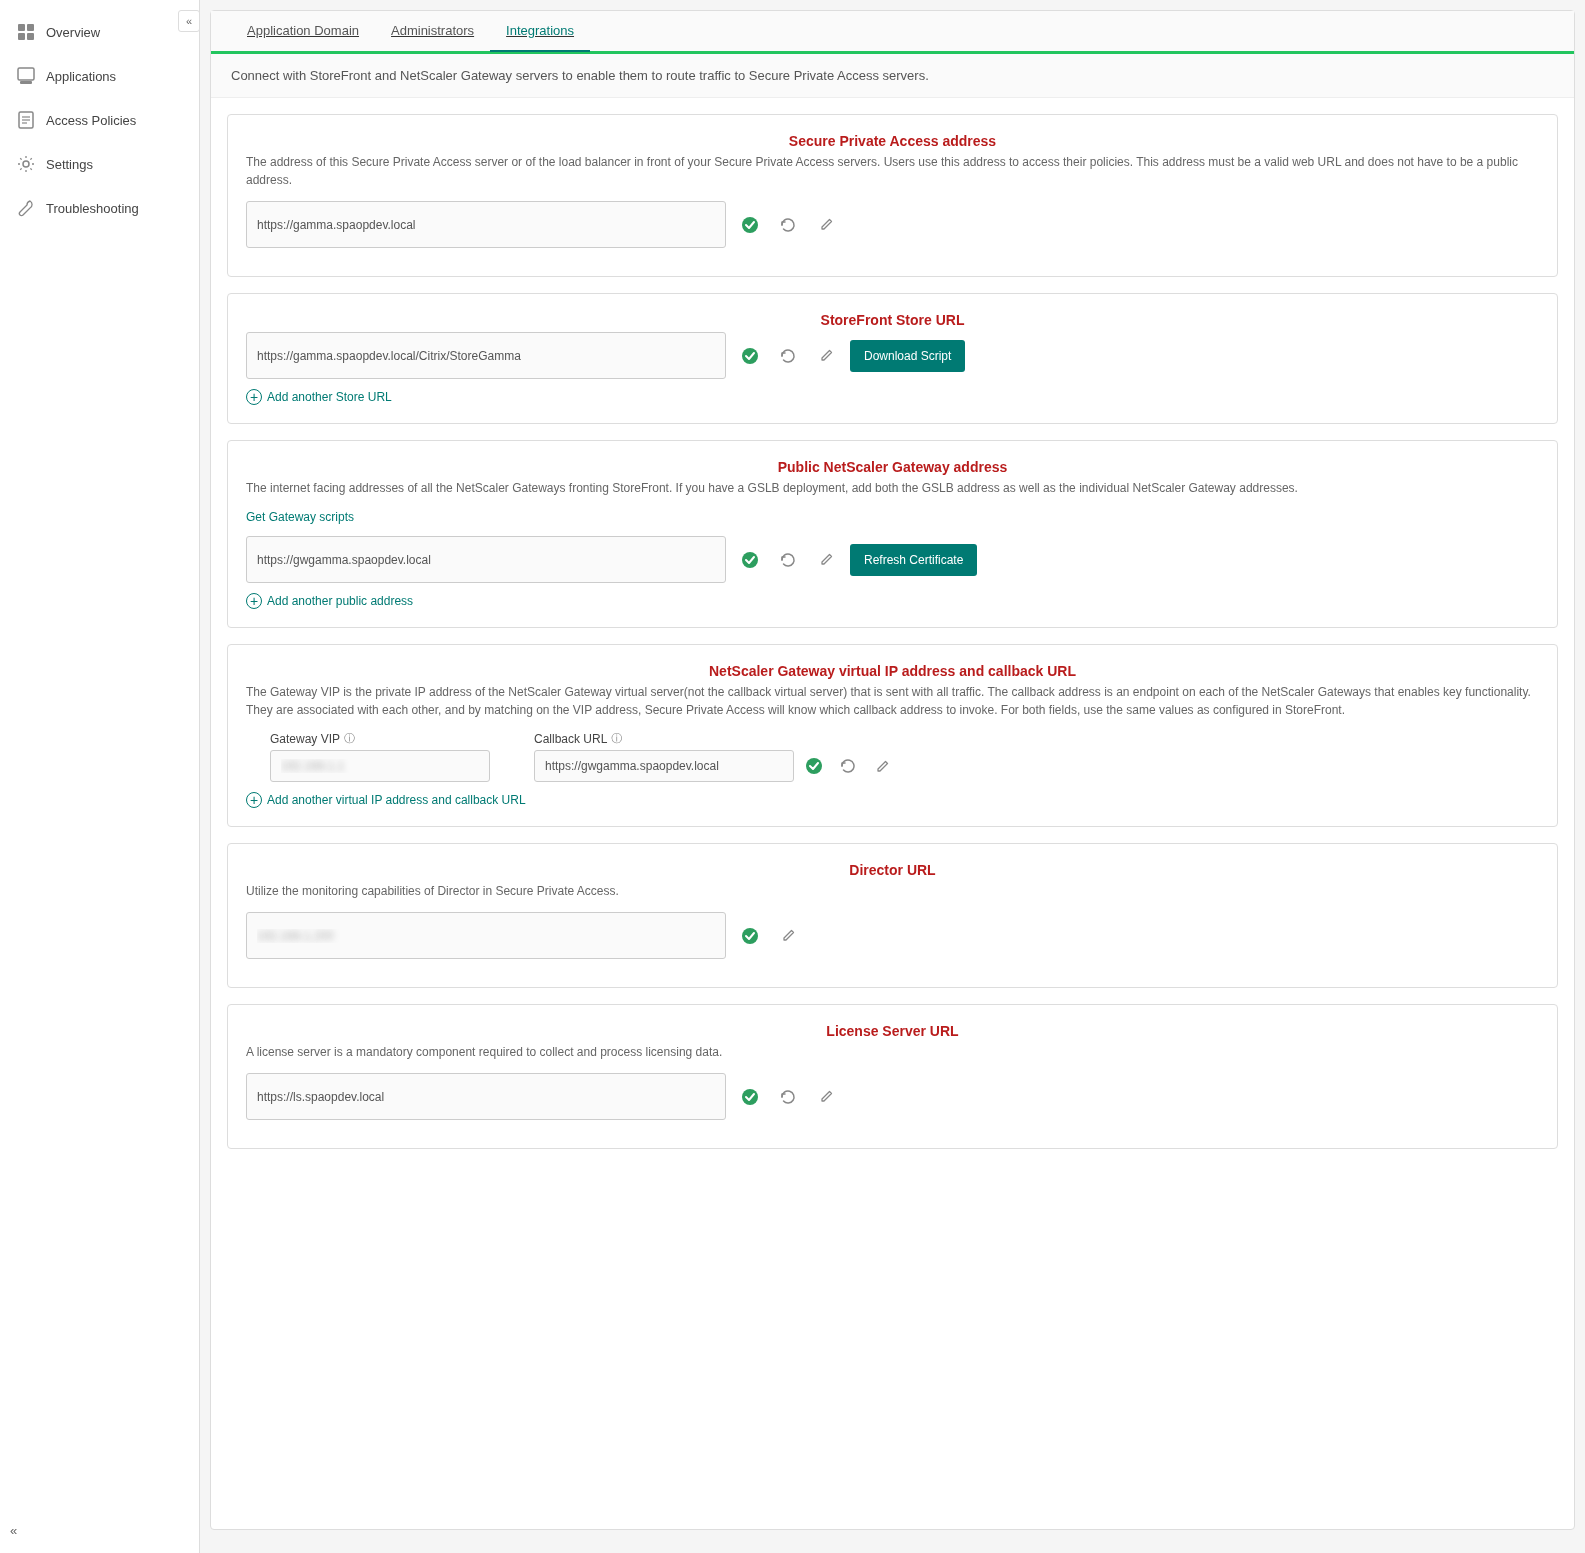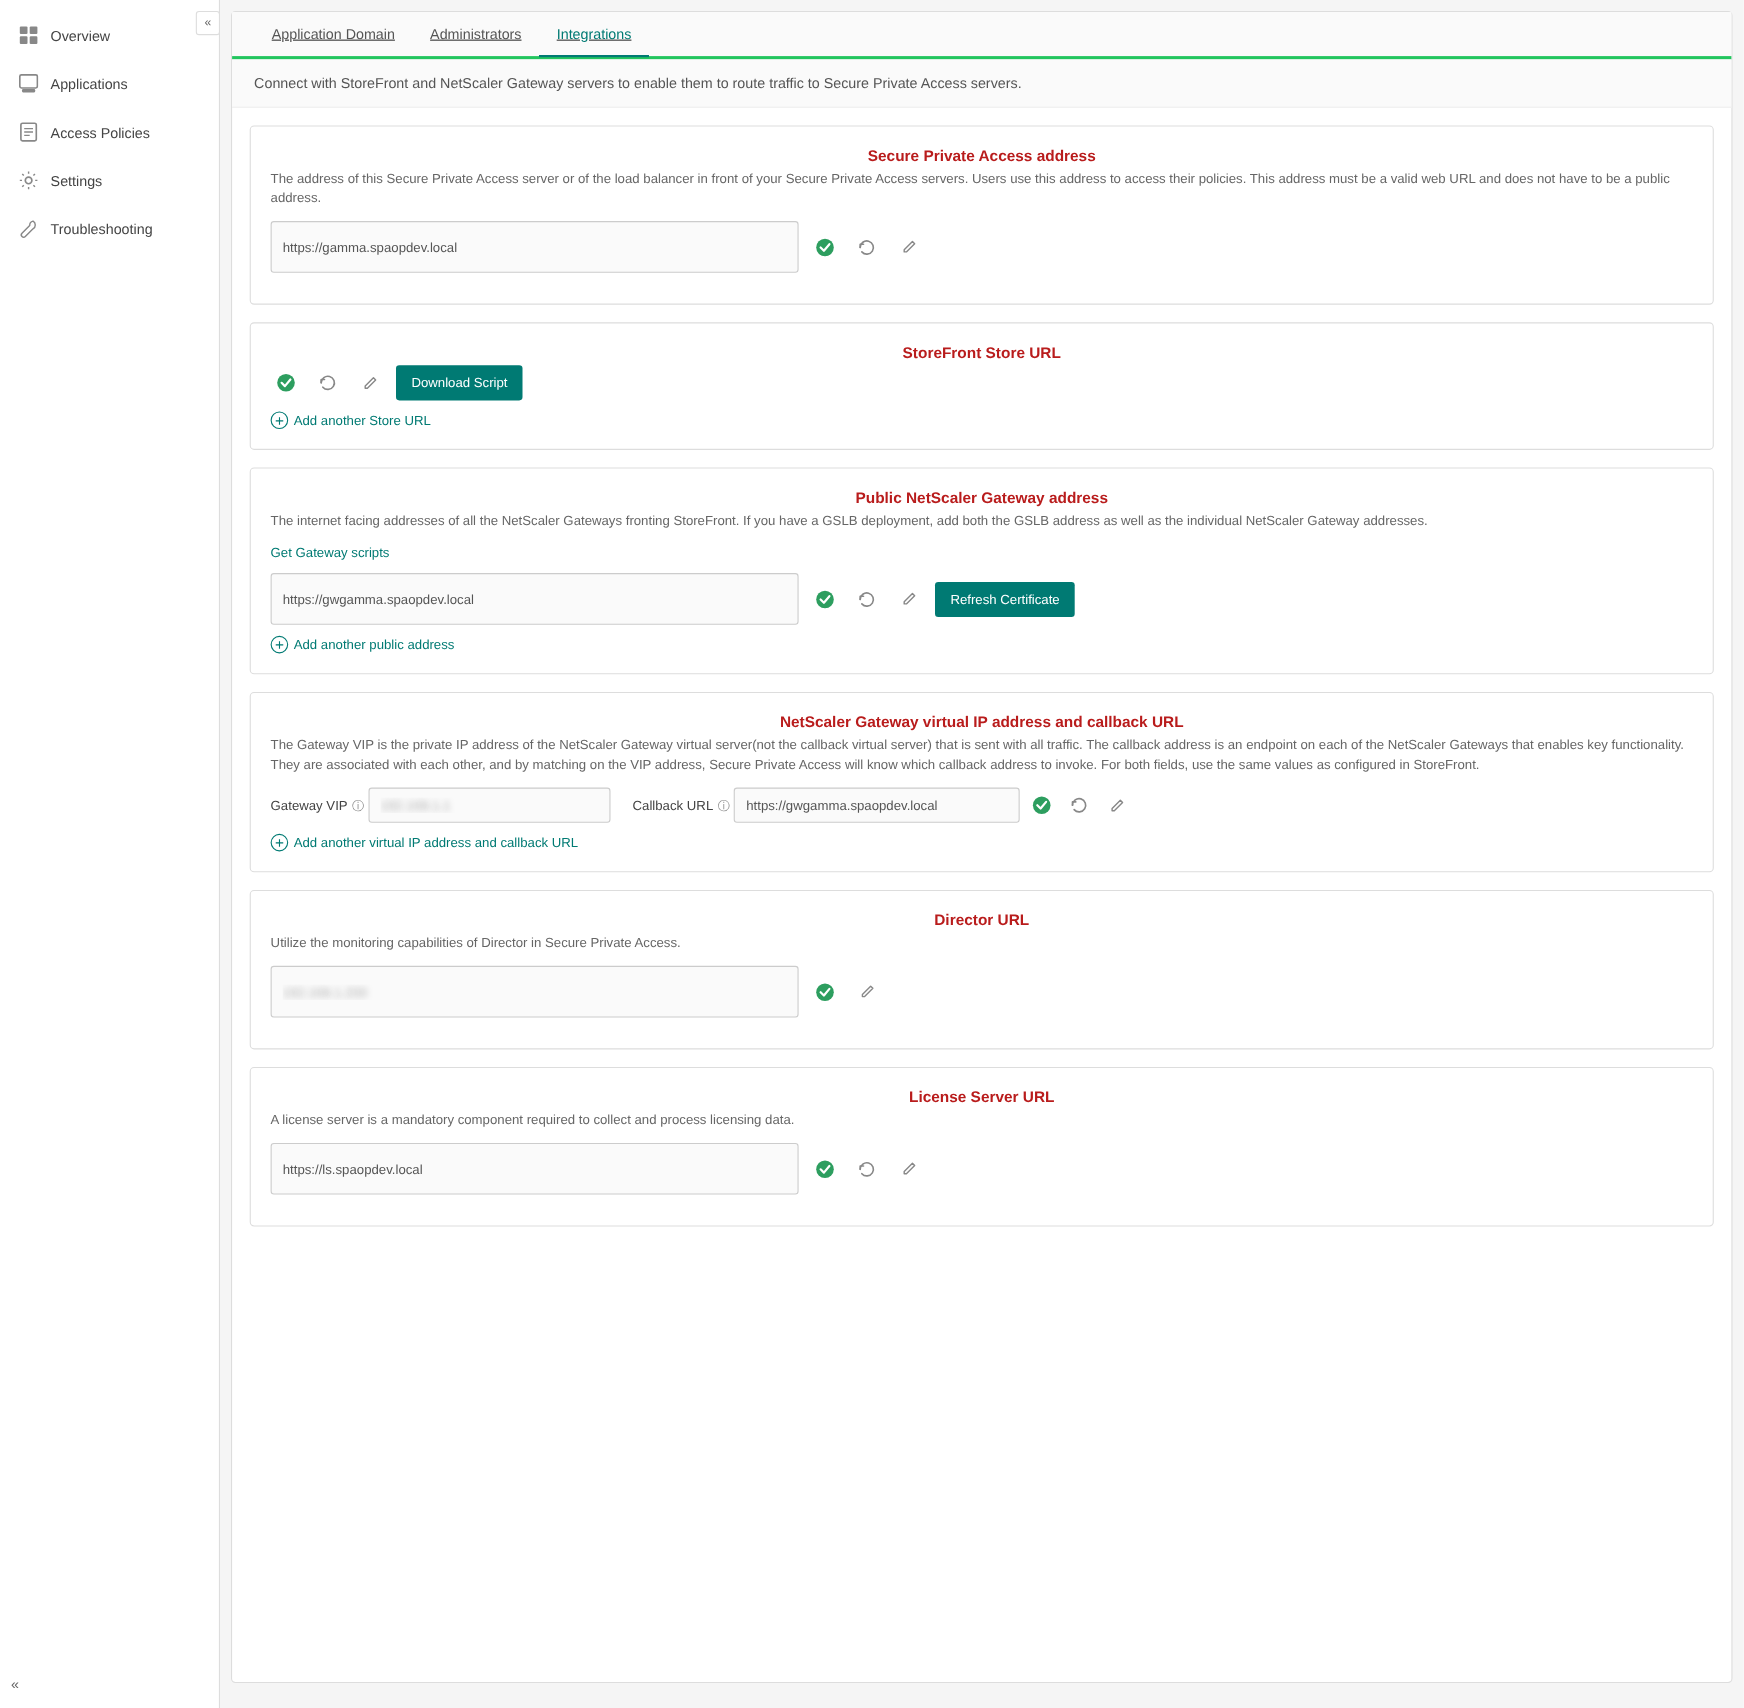--- a/index.html
+++ b/index.html
@@ -35,21 +35,21 @@
     .icon-btn { width: 28px; height: 28px; display: flex; align-items: center; justify-content: center; cursor: pointer; border: none; background: none; }
 
     .btn-primary { background: #007a73; color: #fff; border: none; border-radius: 3px; padding: 6px 14px; font-size: 12px; cursor: pointer; white-space: nowrap; height: 32px; }
 
     .add-link { display: flex; align-items: center; gap: 5px; color: #007a73; font-size: 12px; cursor: pointer; margin-top: 6px; text-decoration: none; }
     .add-link .plus { font-size: 16px; color: #007a73; border: 1.5px solid #007a73; border-radius: 50%; width: 16px; height: 16px; display: flex; align-items: center; justify-content: center; font-size: 14px; line-height: 1; }
 
     .get-scripts-link { color: #007a73; font-size: 12px; cursor: pointer; display: inline-block; margin-bottom: 12px; }
 
     .vip-row { display: flex; gap: 20px; align-items: flex-end; margin-bottom: 10px; }
-    .vip-field { display: flex; gap: 4px; }
+    .vip-field { display: flex; flex-direction: column; gap: 4px; margin-left: 24px; }
     .vip-label { font-size: 12px; color: #444; display: flex; align-items: center; gap: 4px; }
     .info-icon { color: #888; font-size: 11px; cursor: pointer; }
     .vip-input { width: 220px; border: 1px solid #ccc; border-radius: 3px; padding: 6px 10px; font-size: 12px; color: transparent; text-shadow: 0 0 6px #aaa; background: #fafafa; height: 32px; }
     .callback-input { width: 260px; border: 1px solid #ccc; border-radius: 3px; padding: 6px 10px; font-size: 12px; color: #555; background: #fafafa; height: 32px; }
   </style>
 </head>
 <body>
 
 <div class="sidebar">
   <div class="sidebar-collapse-btn">«</div>
@@ -142,20 +142,21 @@
           <svg width="15" height="15" viewBox="0 0 15 15" fill="none">
               <path d="M10.5 2.5l2 2L5 12H3v-2L10.5 2.5z" stroke="#888" stroke-width="1.3" fill="none" stroke-linejoin="round"></path>
             </svg>
         </button>
       </div>
     </div>
 
     <div class="section">
       <div class="section-title">StoreFront Store URL</div>
       <div class="field-row">
+        <input type="text" class="field-input" value="https://gamma.spaopdev.local/Citrix/StoreGamma" readonly="" style="">
         <button class="icon-btn" title="Valid">
           <svg width="18" height="18" viewBox="0 0 18 18">
               <circle cx="9" cy="9" r="8" fill="#2d9e5f"></circle>
               <polyline points="5,9 8,12 13,6" stroke="#fff" stroke-width="2" fill="none" stroke-linecap="round" stroke-linejoin="round"></polyline>
             </svg>
         </button>
         <button class="icon-btn" title="Refresh">
           <svg width="16" height="16" viewBox="0 0 16 16" fill="none">
               <path d="M2 8a6 6 0 1 1 1.5 4" stroke="#888" stroke-width="1.5" stroke-linecap="round"></path>
               <polyline points="2,8 2,5 5,5" stroke="#888" stroke-width="1.5" stroke-linecap="round" stroke-linejoin="round" fill="none"></polyline>

